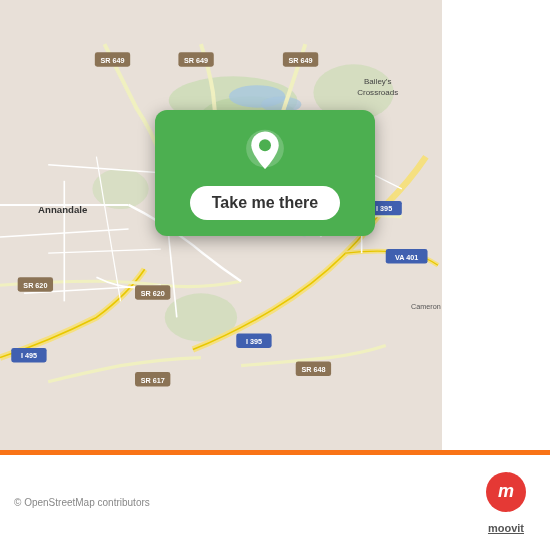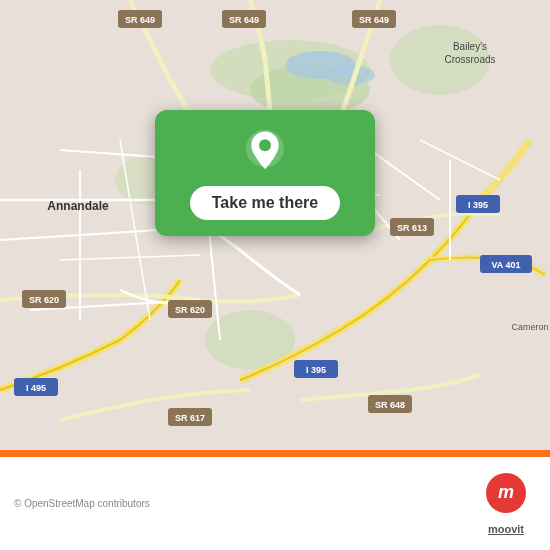--- a/index.html
+++ b/index.html
@@ -6,21 +6,21 @@
 
     body {
       width: 550px;
       height: 550px;
       overflow: hidden;
       font-family: Arial, sans-serif;
       position: relative;
     }
 
     #map-container {
-      width: 550px;
+      width: 442px;
       height: 450px;
       position: relative;
       overflow: hidden;
       background-color: #e8e0d8;
     }
 
     
     .map-svg {
       position: absolute;
       top: 0; left: 0;
@@ -64,21 +64,21 @@
 
     
     #bottom-bar {
       width: 550px;
       height: 100px;
       background: white;
       display: flex;
       align-items: center;
       justify-content: space-between;
       padding: 0 14px;
-      border-top: 7px solid #f97316;
+      border-top: 5px solid #f97316;
     }
 
     .bottom-left {
       display: flex;
       flex-direction: column;
       gap: 4px;
     }
 
     .osm-credit {
       font-size: 10px;

